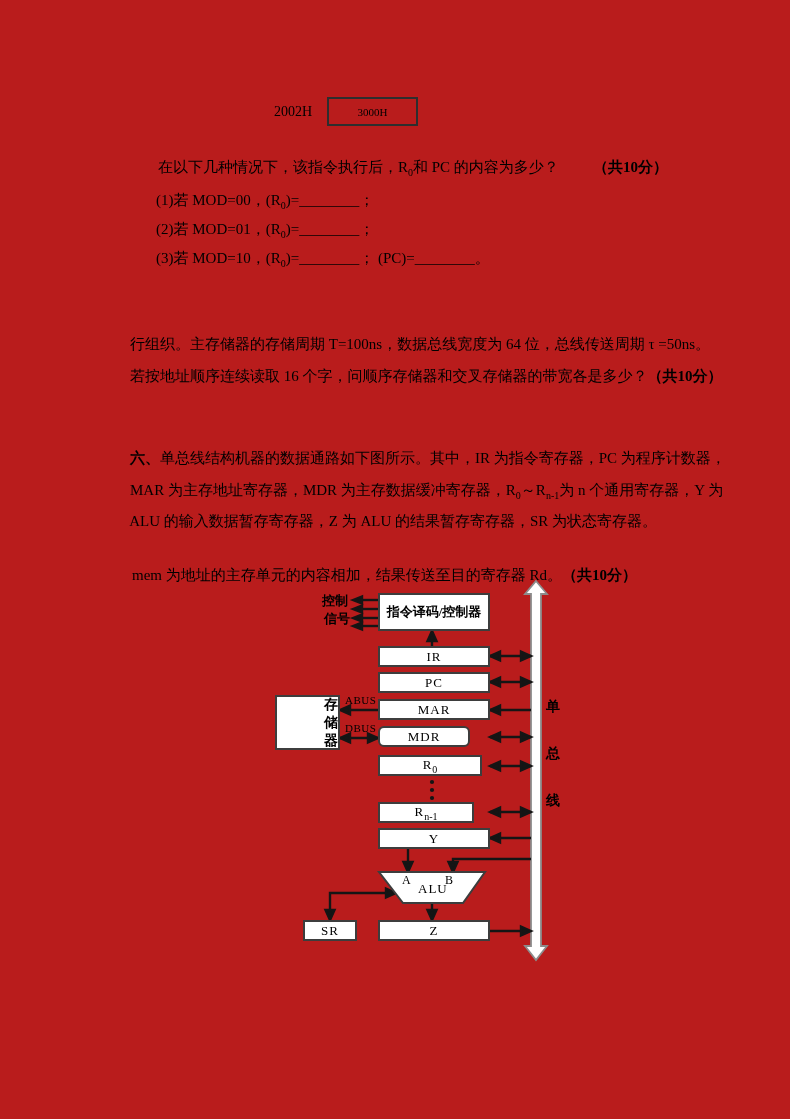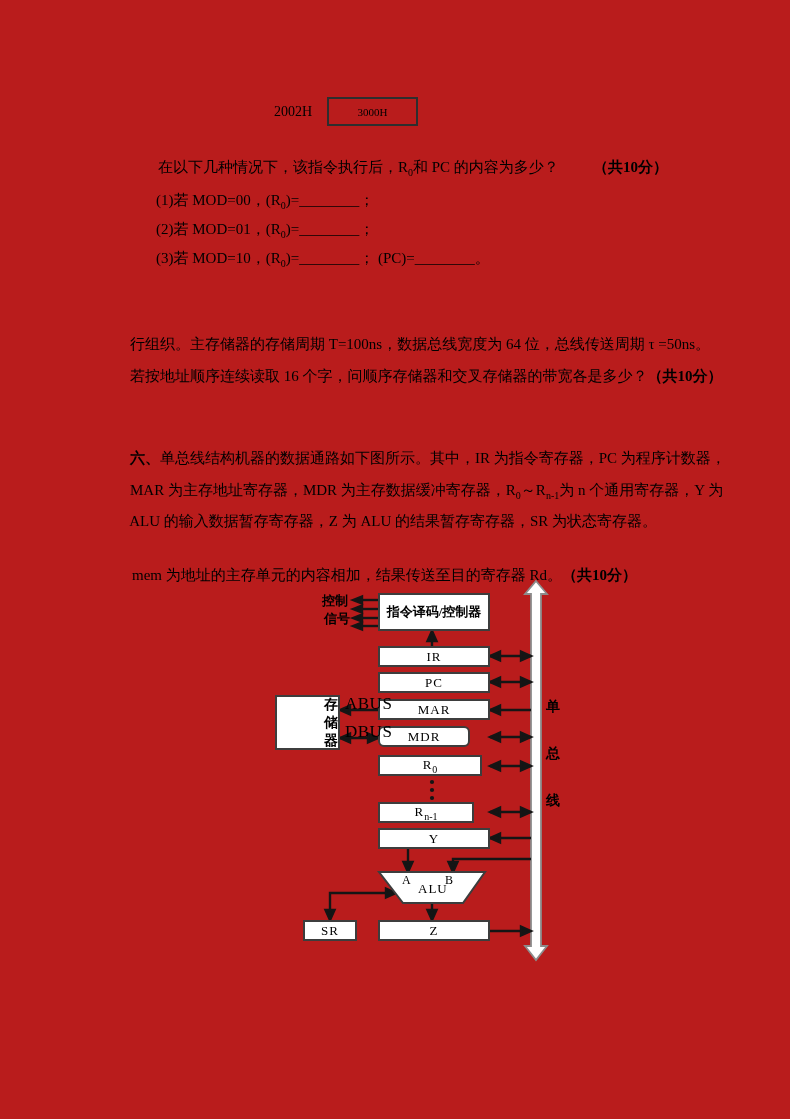--- a/index.html
+++ b/index.html
@@ -23,21 +23,21 @@
   .wires { position:absolute; left:0; top:0; }
   .dbox {
     position:absolute; border:2px solid #3d3d3d; background:#fff; box-sizing:border-box;
     display:flex; align-items:center; justify-content:center;
     font-size:13px; letter-spacing:1px;
   }
   .dbox.cjk { letter-spacing:0; font-weight:bold;text-align:right; }
   .dlabel { position:absolute; font-size:13px; white-space:pre; }
   .buslbl { font-size:14px; font-weight:bold; letter-spacing:0; }
   .ctl { font-weight:bold; letter-spacing:0; }
-  .small { font-size:17px; letter-spacing:0.5px; }
+  .small { font-size:11px; letter-spacing:0.5px; }
   .alulbl { font-size:12px; }
 </style>
 </head>
 <body>
 
 <div class="page">
 
   <span class="memfig-label" style="left:274px; top:104px;">2002H</span>
   <div class="memfig-box" style="left:327px; top:97px; width:91px; height:29px;">
     <span>3000H</span>

